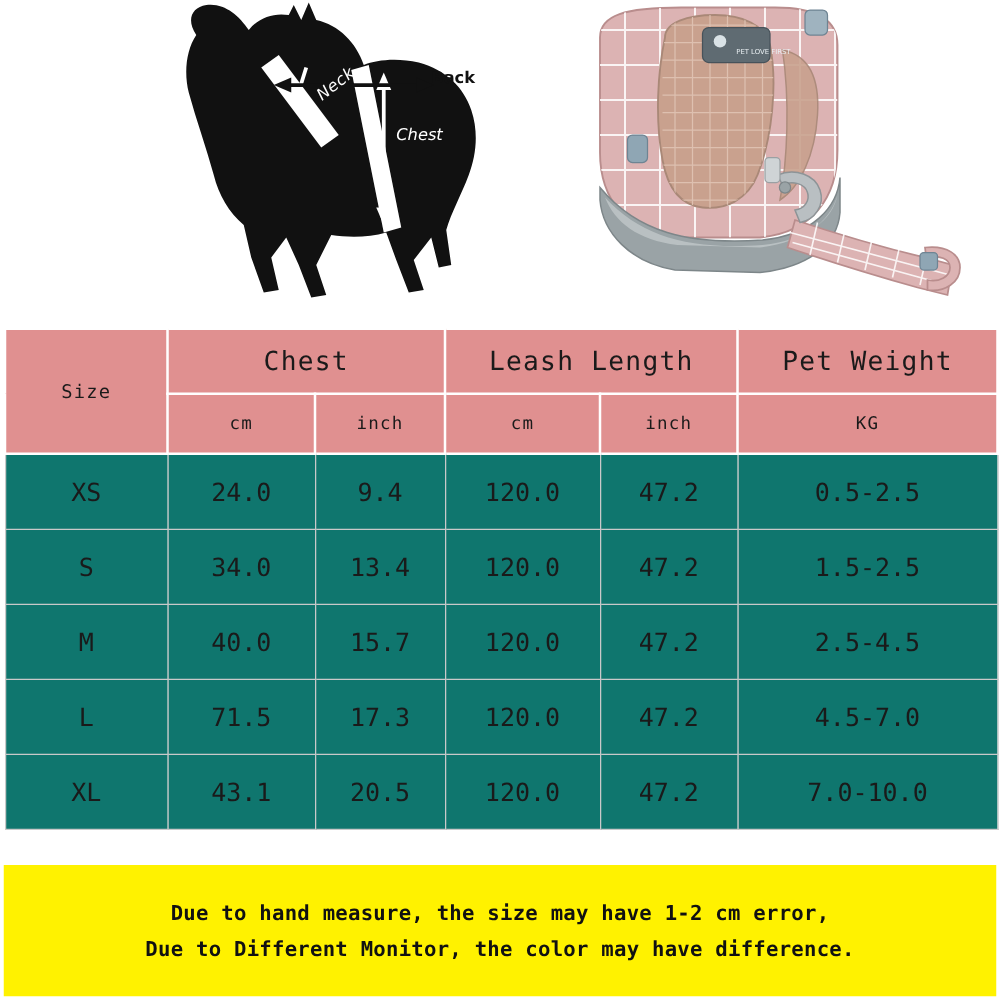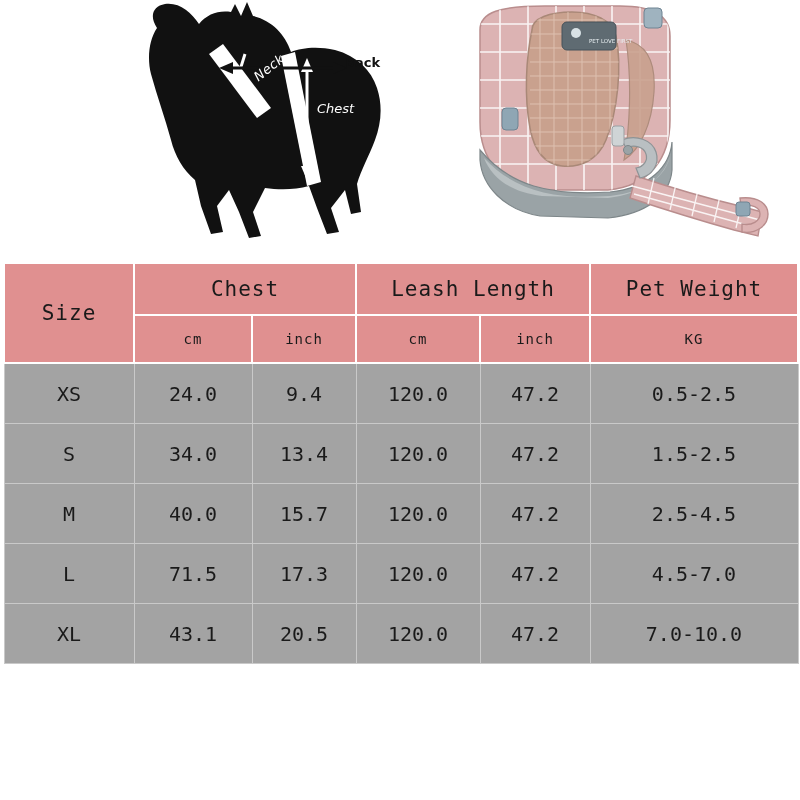--- a/index.html
+++ b/index.html
@@ -96,25 +96,25 @@
     font-size: 21px;
     height: 48px;
     letter-spacing: 1px;
   }
   .head-cell.sub {
     font-size: 14px;
     height: 44px;
   }
   .size-head {
     background: #e09090;
-    font-size: 21px;
+    font-size: 15px;
     letter-spacing: 1px;
   }
   .body-cell {
-    background: #a3a3a3;
+    background: #0f766e;
     font-size: 20px;
     height: 57px;
     border-color: #cfcfcf;
     border-width: 1px;
   }
   .size-table tbody tr td {
     border: 1px solid #c9c9c9;
   }
 
   
@@ -315,14 +315,18 @@
         <td class="body-cell">XL</td>
         <td class="body-cell">43.1</td>
         <td class="body-cell">20.5</td>
         <td class="body-cell">120.0</td>
         <td class="body-cell">47.2</td>
         <td class="body-cell">7.0-10.0</td>
       </tr>
     </tbody>
   </table>
 
+  <div class="note">
+    <div class="note-line">Due to hand measure, the size may have 1-2 cm error,</div>
+    <div class="note-line">Due to Different Monitor, the color may have difference.</div>
+  </div>
 
 </div>
 
 </body></html>

